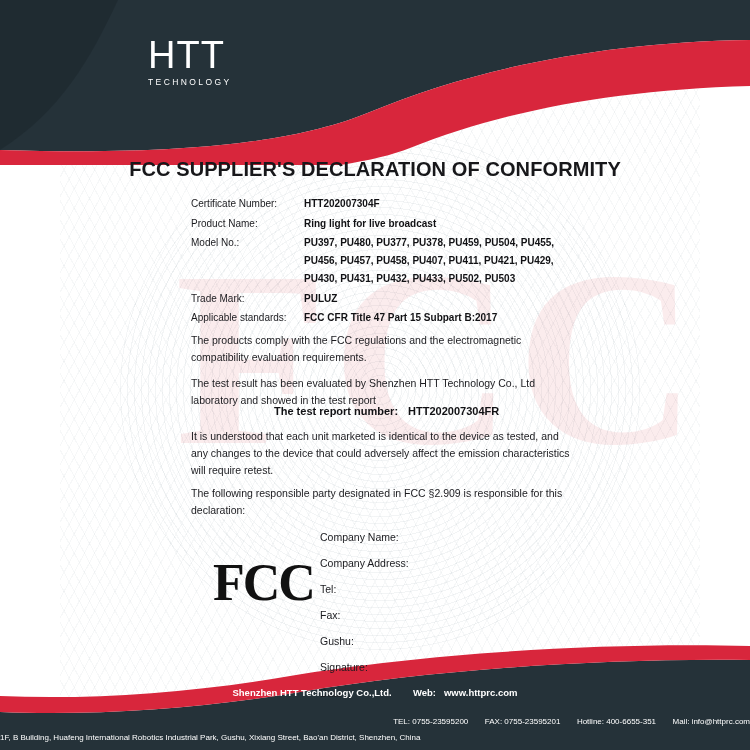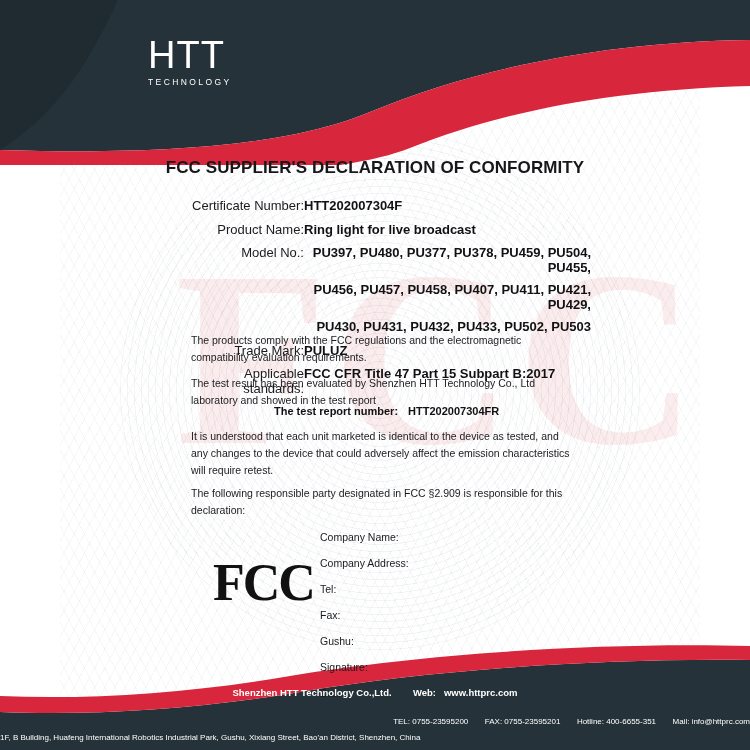--- a/index.html
+++ b/index.html
@@ -111,34 +111,33 @@
   .content {
     position: absolute;
     left: 0; top: 0;
     width: 750px; height: 750px;
   }
   .doc-title {
     position: absolute;
     left: 0; top: 158px;
     width: 750px;
     text-align: center;
-    font-size: 17px;
+    font-size: 20px;
     font-weight: bold;
     color: #17171a;
     letter-spacing: 0.1px;
   }
 
   .field-table {
     position: absolute;
     left: 191px;
     top: 198px;
     width: 400px;
-    font-size: 13px;
+    font-size: 10px;
     color: #1b1b1f;
-    text-align: right;
   }
   .field-row {
     display: flex;
     align-items: flex-start;
     margin-bottom: 8.5px;
   }
   .field-label {
     width: 113px;
     flex: 0 0 113px;
     color: #1b1b1f;

